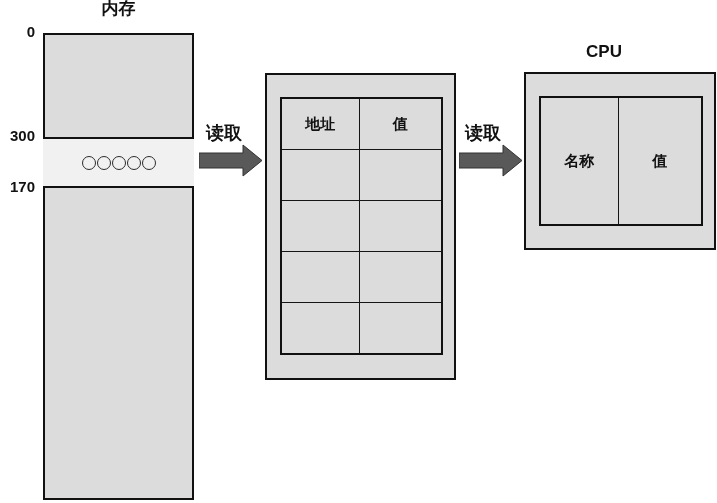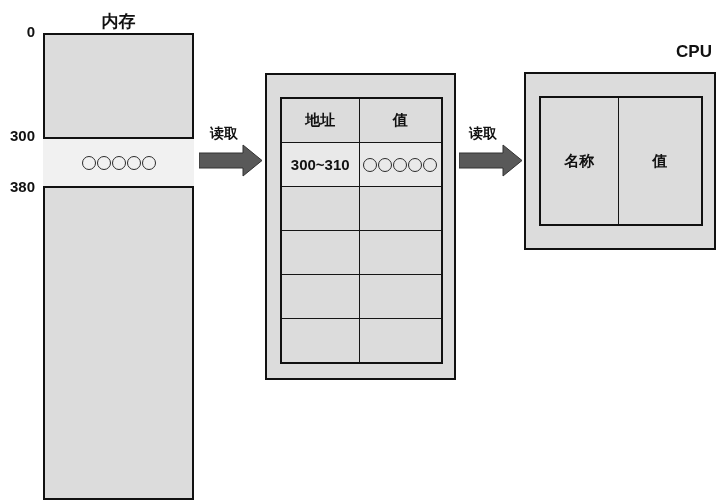--- a/index.html
+++ b/index.html
@@ -44,21 +44,21 @@
     left: 0; width: 35px;
     text-align: right;
     font-size: 15px;
     line-height: 16px;
   }
 
   
   .read-label {
     width: 46px;
     text-align: center;
-    font-size: 14px;
+    font-size: 18px;
     line-height: 18px;
     white-space: nowrap;
   }
   .arrow-svg { display: block; }
 
   
   .outer-box {
     background: #dcdcdc;
     border: 2px solid #111;
   }
@@ -94,27 +94,27 @@
     background: transparent;
     margin: 0 0.5px;
     flex: none;
   }
 </style>
 </head>
 <body>
 
 <div id="stage">
 
-  <div class="abs title" style="left:43px; top:13px; width:151px;">内存</div>
+  <div class="abs title" style="left:43px; top:0px; width:151px;">内存</div>
 
   <div class="abs" id="mem-box"></div>
 
   <div class="abs addr-label" style="top:24px;">0</div>
   <div class="abs addr-label" style="top:128px;">300</div>
-  <div class="abs addr-label" style="top:179px;">380</div>
+  <div class="abs addr-label" style="top:179px;">170</div>
 
   <div class="abs" id="mem-band">
     <div class="circles">
       <span class="circle"></span>
       <span class="circle"></span>
       <span class="circle"></span>
       <span class="circle"></span>
       <span class="circle"></span>
     </div>
   </div>
@@ -131,32 +131,20 @@
     <colgroup>
         <col style="width:78px">
         <col>
       </colgroup>
     <tbody>
         <tr>
       <td>地址</td>
       <td>值</td>
     </tr>
     <tr>
-      <td class="filled-row">300~310</td>
-      <td class="filled-row">
-        <div class="circles">
-          <span class="circle"></span>
-          <span class="circle"></span>
-          <span class="circle"></span>
-          <span class="circle"></span>
-          <span class="circle"></span>
-        </div>
-      </td>
-    </tr>
-    <tr>
       <td></td>
       <td></td>
     </tr>
     <tr>
       <td></td>
       <td></td>
     </tr>
     <tr>
       <td></td>
       <td></td>
@@ -166,21 +154,21 @@
       <td></td>
     </tr>
   </tbody>
     </table>
 
   <div class="abs read-label" style="left:460px; top:124px;">读取</div>
   <svg class="abs arrow-svg" style="left:459px; top:144px;" width="64" height="33" viewBox="0 0 64 33">
     <polygon points="0,9 44,9 44,1 63,16.5 44,32 44,24 0,24" fill="#595959" stroke="#333" stroke-width="1"></polygon>
   </svg>
 
-  <div class="abs title" style="left:520px; top:43px; width:192px;text-align:right;">CPU</div>
+  <div class="abs title" style="left:508px; top:43px; width:192px;">CPU</div>
 
   <div class="abs outer-box" id="cpu-box"></div>
 
   <table class="abs reg" id="cpu-table">
     <colgroup>
         <col style="width:78px">
         <col>
       </colgroup>
     <tbody>
         <tr>

